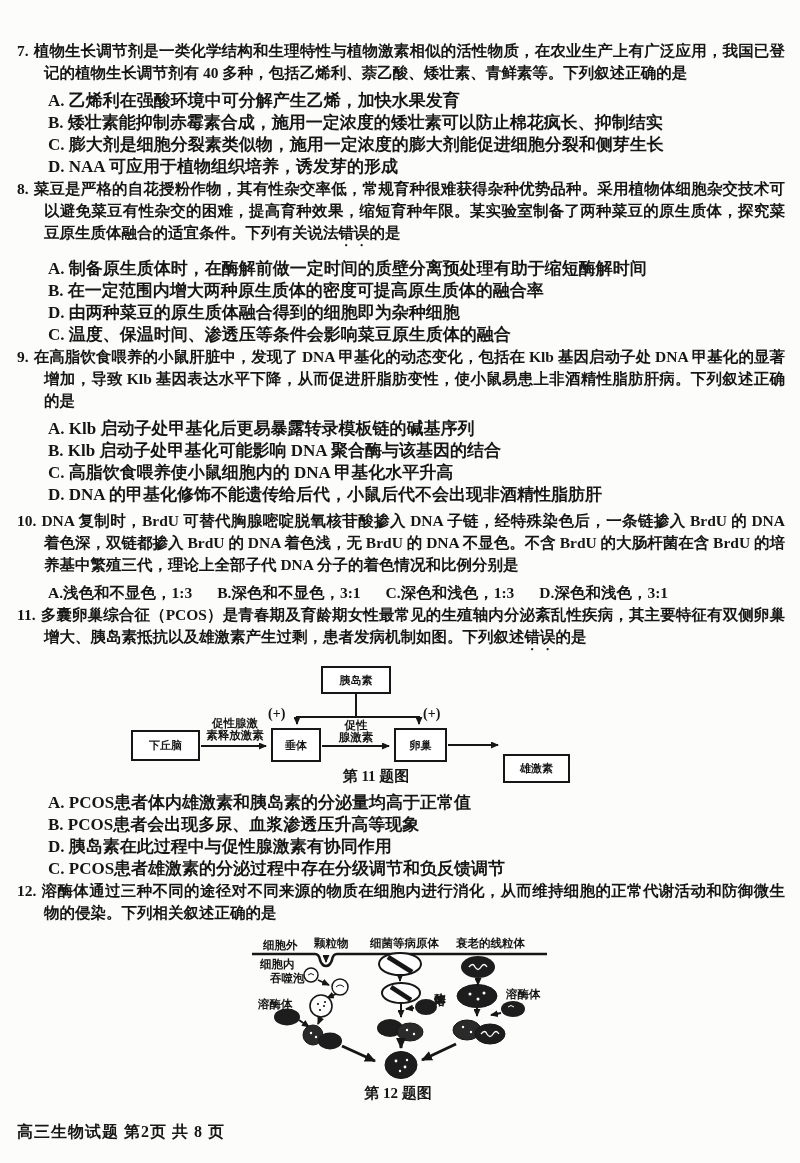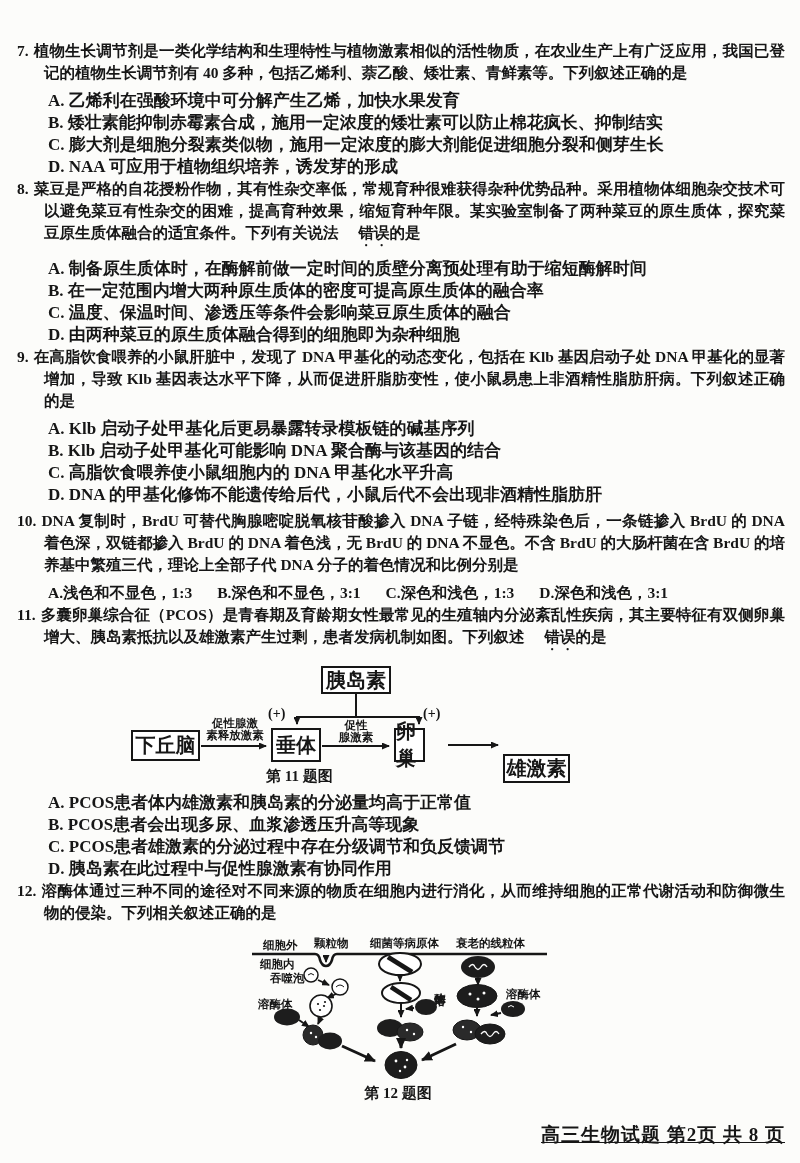--- a/index.html
+++ b/index.html
@@ -12,47 +12,46 @@
     position:relative;
     overflow:hidden;
   }
   .content{padding:40px 15px 0 17px;}
   .q{padding-left:27px;text-indent:-27px;font-size:15.5px;line-height:22px;text-align:justify;}
   .qnum{margin-right:5px;}
   .emph{
     text-emphasis:filled dot #161616;
     -webkit-text-emphasis:filled dot #161616;
     text-emphasis-position:under right;
-    margin-left:20px;
     -webkit-text-emphasis-position:under;
   }
   .opts{padding-left:31px;}
   .opt{font-size:17px;line-height:22px;}
   .opt-row{display:flex;gap:25px;padding-left:31px;font-size:15.5px;line-height:22px;}
   .gap8{height:8px;}
   .gap4{height:4px;}
 
   
   .fig11{position:relative;width:520px;height:130px;margin:6px 0 2px 99px;}
   .fig11 svg{position:absolute;left:0;top:0;}
   .fbox{position:absolute;border:2px solid #161616;background:#fff;
         display:flex;align-items:center;justify-content:center;
-        font-size:20px;font-weight:700;box-sizing:border-box;}
+        font-size:11px;font-weight:700;box-sizing:border-box;}
   .flab{position:absolute;font-size:11.5px;line-height:11.5px;font-weight:700;text-align:center;}
   .plus{position:absolute;font-size:14px;line-height:14px;font-weight:700;}
-  .figcap11{position:absolute;left:150px;top:107px;width:220px;font-size:15px;}
+  .figcap11{position:absolute;left:150px;top:107px;width:220px;text-align:center;font-size:15px;}
 
   
   .fig12{position:relative;width:340px;height:172px;margin:4px 0 0 213px;}
   .fig12 text{font-size:11.5px;font-weight:700;fill:#161616;
               font-family:"Liberation Serif","DejaVu Serif",serif;}
   .fig12 .cap{font-size:15px;}
   .vtext{writing-mode:tb;}
 
-  .footer{margin-top:16px;text-align:right;font-size:19px;letter-spacing:1px;text-decoration:underline;}
+  .footer{margin-top:16px;text-align:left;font-size:16px;letter-spacing:1px;}
 </style>
 </head>
 <body>
 
 <div class="content">
 
   <div class="q">
     <span class="qnum">7.</span><span>植物生长调节剂是一类化学结构和生理特性与植物激素相似的活性物质，在农业生产上有广泛应用，我国已登记的植物生长调节剂有 40 多种，包括乙烯利、萘乙酸、矮壮素、青鲜素等。下列叙述正确的是</span><span class="emph"></span><span></span>
   </div>
   <div class="opts">
@@ -62,22 +61,22 @@
     <div class="opt">D. NAA 可应用于植物组织培养，诱发芽的形成</div>
   </div>
 
   <div class="q">
     <span class="qnum">8.</span><span>菜豆是严格的自花授粉作物，其有性杂交率低，常规育种很难获得杂种优势品种。采用植物体细胞杂交技术可以避免菜豆有性杂交的困难，提高育种效果，缩短育种年限。某实验室制备了两种菜豆的原生质体，探究菜豆原生质体融合的适宜条件。下列有关说法</span><span class="emph">错误</span><span>的是</span>
   </div>
   <div class="gap8"></div>
   <div class="opts">
     <div class="opt">A. 制备原生质体时，在酶解前做一定时间的质壁分离预处理有助于缩短酶解时间</div>
     <div class="opt">B. 在一定范围内增大两种原生质体的密度可提高原生质体的融合率</div>
+    <div class="opt">D. 由两种菜豆的原生质体融合得到的细胞即为杂种细胞</div>
     <div class="opt">C. 温度、保温时间、渗透压等条件会影响菜豆原生质体的融合</div>
-    <div class="opt">D. 由两种菜豆的原生质体融合得到的细胞即为杂种细胞</div>
   </div>
 
   <div class="q">
     <span class="qnum">9.</span><span>在高脂饮食喂养的小鼠肝脏中，发现了 DNA 甲基化的动态变化，包括在 Klb 基因启动子处 DNA 甲基化的显著增加，导致 Klb 基因表达水平下降，从而促进肝脂肪变性，使小鼠易患上非酒精性脂肪肝病。下列叙述正确的是</span><span class="emph"></span><span></span>
   </div>
   <div class="opts">
     <div class="opt">A. Klb 启动子处甲基化后更易暴露转录模板链的碱基序列</div>
     <div class="opt">B. Klb 启动子处甲基化可能影响 DNA 聚合酶与该基因的结合</div>
     <div class="opt">C. 高脂饮食喂养使小鼠细胞内的 DNA 甲基化水平升高</div>
     <div class="opt">D. DNA 的甲基化修饰不能遗传给后代，小鼠后代不会出现非酒精性脂肪肝</div>
@@ -111,40 +110,40 @@
         <path d="M181 56 V64" marker-end="url(#ah)"></path>
         <path d="M303 56 V64" marker-end="url(#ah)"></path>
         <path d="M85 86 H150" marker-end="url(#ah)"></path>
         <path d="M206 86 H273" marker-end="url(#ah)"></path>
         <path d="M332 85 H382" marker-end="url(#ah)"></path>
       </g>
     </svg>
     <div class="fbox" style="left:205px;top:6px;width:70px;height:28px;">胰岛素</div>
     <div class="fbox" style="left:15px;top:70px;width:69px;height:31px;">下丘脑</div>
     <div class="fbox" style="left:155px;top:68px;width:50px;height:34px;">垂体</div>
-    <div class="fbox" style="left:278px;top:68px;width:31px;height:34px;">卵巢</div>
+    <div class="fbox" style="left:278px;top:68px;width:53px;height:34px;">卵巢</div>
     <div class="fbox" style="left:387px;top:71px;width:67px;height:29px;margin-top:23px;">雄激素</div>
     <div class="flab" style="left:83px;top:58px;width:72px;">
       <div>促性腺激</div>
       <div>素释放激素</div>
     </div>
     <div class="flab" style="left:207px;top:60px;width:66px;">
       <div>促性</div>
       <div>腺激素</div>
     </div>
     <span class="plus" style="left:152px;top:47px;">(+)</span>
     <span class="plus" style="left:307px;top:47px;">(+)</span>
     <div class="figcap11">第 11 题图</div>
   </div>
 
   <div class="opts">
     <div class="opt">A. PCOS患者体内雄激素和胰岛素的分泌量均高于正常值</div>
     <div class="opt">B. PCOS患者会出现多尿、血浆渗透压升高等现象</div>
+    <div class="opt">D. 胰岛素在此过程中与促性腺激素有协同作用</div>
     <div class="opt">C. PCOS患者雄激素的分泌过程中存在分级调节和负反馈调节</div>
-    <div class="opt">D. 胰岛素在此过程中与促性腺激素有协同作用</div>
   </div>
 
   <div class="q">
     <span class="qnum">12.</span><span>溶酶体通过三种不同的途径对不同来源的物质在细胞内进行消化，从而维持细胞的正常代谢活动和防御微生物的侵染。下列相关叙述正确的是</span><span class="emph"></span><span></span>
   </div>
 
   <div class="fig12">
     <svg width="340" height="172" viewBox="0 0 340 172">
       <defs>
         <marker id="ah2" markerWidth="8" markerHeight="7" refX="7" refY="3.5" orient="auto" markerUnits="userSpaceOnUse">

